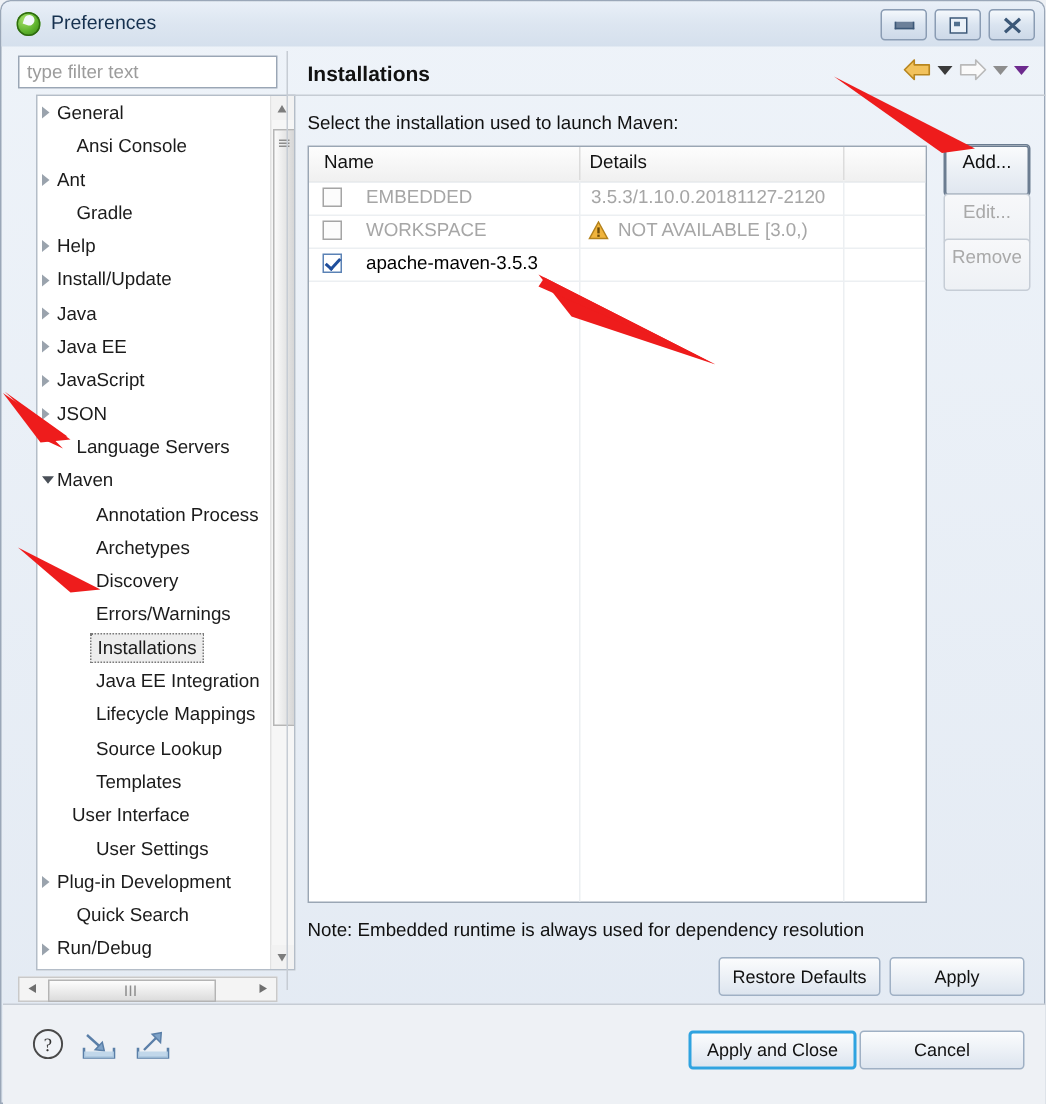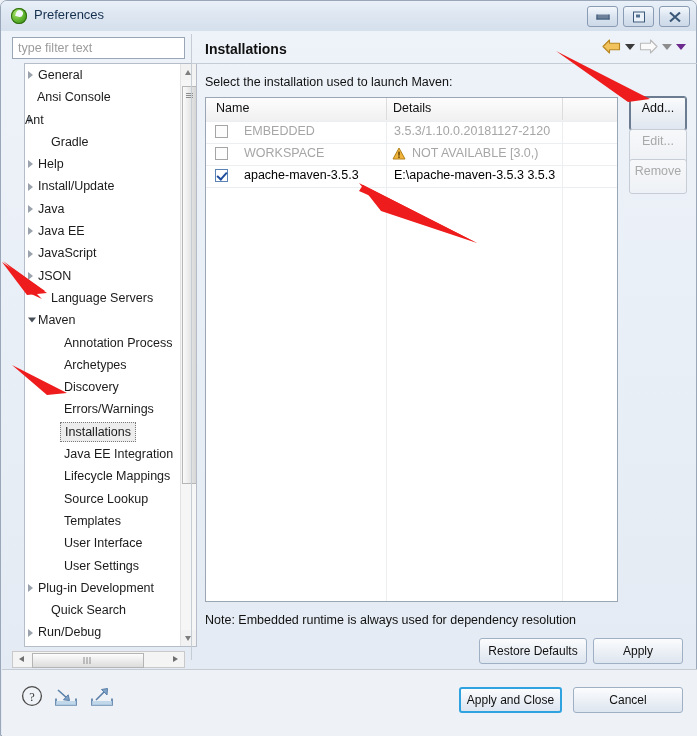--- a/index.html
+++ b/index.html
@@ -225,41 +225,41 @@
     </div>
   </div>
 
   <div class="filter-box">
     <div class="filter-text">type filter text</div>
   </div>
 
   <div class="tree-box">
     <div class="tree-scroll" id="tree-scroll">
         <div class="titem"><span class="arrow-c" style="left: 3px;"></span><span class="lbl" style="margin-left: 13px;">General</span></div>
-        <div class="titem"><span class="lbl" style="margin-left: 12px;">Ansi Console</span></div>
-        <div class="titem"><span class="arrow-c" style="left: 3px;"></span><span class="lbl" style="">Ant</span></div>
+        <div class="titem"><span class="lbl" style="margin-left: 26px;">Ansi Console</span></div>
+        <div class="titem"><span class="arrow-c" style="left: 3px;"></span><span class="lbl" style="margin-left: 13px;">Ant</span></div>
         <div class="titem"><span class="lbl" style="margin-left: 26px;">Gradle</span></div>
         <div class="titem"><span class="arrow-c" style="left: 3px;"></span><span class="lbl" style="margin-left: 13px;">Help</span></div>
         <div class="titem"><span class="arrow-c" style="left: 3px;"></span><span class="lbl" style="margin-left: 13px;">Install/Update</span></div>
         <div class="titem"><span class="arrow-c" style="left: 3px;"></span><span class="lbl" style="margin-left: 13px;">Java</span></div>
         <div class="titem"><span class="arrow-c" style="left: 3px;"></span><span class="lbl" style="margin-left: 13px;">Java EE</span></div>
         <div class="titem"><span class="arrow-c" style="left: 3px;"></span><span class="lbl" style="margin-left: 13px;">JavaScript</span></div>
         <div class="titem"><span class="arrow-c" style="left: 3px;"></span><span class="lbl" style="margin-left: 13px;">JSON</span></div>
         <div class="titem"><span class="lbl" style="margin-left: 26px;">Language Servers</span></div>
         <div class="titem"><span class="arrow-o" style="left: 3px;"></span><span class="lbl" style="margin-left: 13px;">Maven</span></div>
         <div class="titem"><span class="lbl" style="margin-left: 39px;">Annotation Process</span></div>
         <div class="titem"><span class="lbl" style="margin-left: 39px;">Archetypes</span></div>
         <div class="titem"><span class="lbl" style="margin-left: 39px;">Discovery</span></div>
         <div class="titem"><span class="lbl" style="margin-left: 39px;">Errors/Warnings</span></div>
         <div class="titem"><span class="lbl sel-box" style="margin-left: 35px;">Installations</span></div>
         <div class="titem"><span class="lbl" style="margin-left: 39px;">Java EE Integration</span></div>
         <div class="titem"><span class="lbl" style="margin-left: 39px;">Lifecycle Mappings</span></div>
         <div class="titem"><span class="lbl" style="margin-left: 39px;">Source Lookup</span></div>
         <div class="titem"><span class="lbl" style="margin-left: 39px;">Templates</span></div>
-        <div class="titem"><span class="lbl" style="margin-left: 39px;">User Interface</span></div>
+        <div class="titem"><span class="lbl" style="margin-left: 23px;">User Interface</span></div>
         <div class="titem"><span class="lbl" style="margin-left: 39px;">User Settings</span></div>
         <div class="titem"><span class="arrow-c" style="left: 3px;"></span><span class="lbl" style="margin-left: 13px;">Plug-in Development</span></div>
         <div class="titem"><span class="lbl" style="margin-left: 26px;">Quick Search</span></div>
         <div class="titem"><span class="arrow-c" style="left: 3px;"></span><span class="lbl" style="margin-left: 13px;">Run/Debug</span></div>
         <div class="titem"></div>
       </div>
     <div class="vsb">
       <div class="vsb-up"></div>
       <div class="vsb-thumb">
         <div class="vsb-grip">
@@ -320,21 +320,20 @@
           <svg class="warn-ico" viewBox="0 0 14 13">
             <path d="M7 1 L13 12 L1 12 Z" fill="#f0b43c" stroke="#b4821c" stroke-width="1"></path>
             <rect x="6.2" y="4.6" width="1.6" height="4" fill="#6b4a08"></rect>
             <rect x="6.2" y="9.4" width="1.6" height="1.5" fill="#6b4a08"></rect>
           </svg>
           <div class="cdet muted" style="left: 206px;">NOT AVAILABLE [3.0,)</div>
         </div>
         <div class="row" style="top: 67px;">
           <div class="cb on"></div>
           <div class="cname">apache-maven-3.5.3</div>
-          <div class="cdet">E:\apache-maven-3.5.3 3.5.3</div>
         </div>
         <div class="rowline" style="top: 23px;"></div>
         <div class="rowline" style="top: 45px;"></div>
         <div class="rowline" style="top: 67px;"></div>
         <div class="rowline" style="top: 89px;"></div>
       </div>
   </div>
 
   <div id="side-buttons">
       <div class="sbtn focus" style="top: 95px;">Add...</div>
@@ -360,21 +359,21 @@
     <path d="M3 12.5 L3 19 L23 19 L23 12.5" fill="none" stroke="#5a7fa8" stroke-width="1.7"></path>
     <rect x="3" y="15" width="20" height="4.2" fill="#b9d2e8" opacity="0.85"></rect>
   </svg>
   <svg class="exp-ico" viewBox="0 0 26 22">
     <path d="M7 14 L17 4" stroke="#5a7fa8" stroke-width="1.6" fill="none"></path>
     <path d="M18.5 2.5 L18 9 L12.5 3.5 Z" fill="#7fa3c8" stroke="#5a7fa8" stroke-width="1"></path>
     <path d="M3 12.5 L3 19 L23 19 L23 12.5" fill="none" stroke="#5a7fa8" stroke-width="1.7"></path>
     <rect x="3" y="15" width="20" height="4.2" fill="#b9d2e8" opacity="0.85"></rect>
   </svg>
 
-  <div class="btn blue" style="left:458px;top:686px;width:103px;">Apply and Close</div>
+  <div class="btn blue" style="left:458px;top:686px;width:112px;">Apply and Close</div>
   <div class="btn" style="left:572px;top:686px;width:110px;">Cancel</div>
 
   <svg class="ann" style="left:0px;top:258px;" width="62" height="42">
     <path d="M2 2 L44 32 L34 33 L41 40 L28 34 L31 29 L2 2 Z" fill="#ee1c1c"></path>
     <path d="M1 3 L46 34 L26 36 Z" fill="#ee1c1c"></path>
   </svg>
   <svg class="ann" style="left:10px;top:362px;" width="72" height="36">
     <path d="M1 2 L56 30 L36 32 Z" fill="#ee1c1c"></path>
   </svg>
   <svg class="ann" style="left:553px;top:46px;" width="120" height="62">

